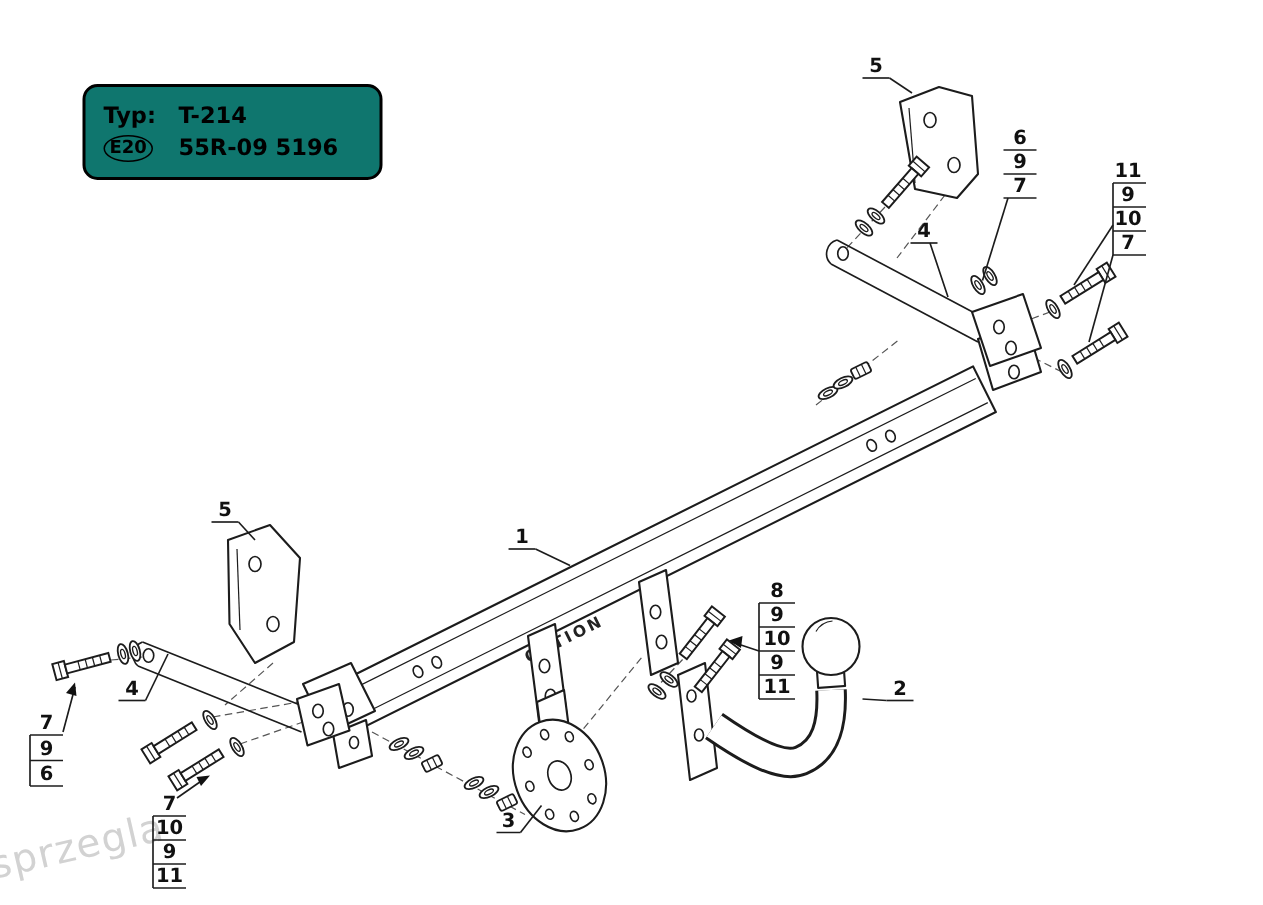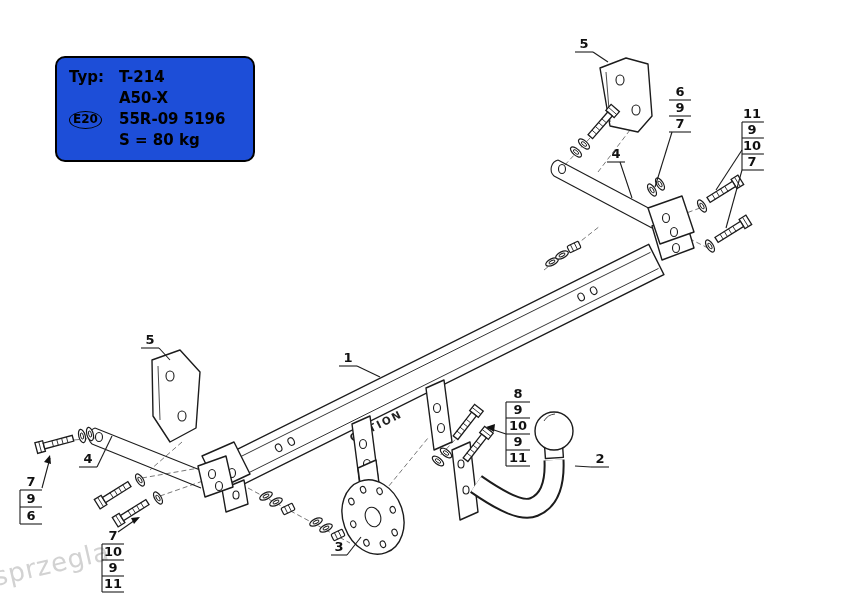--- a/index.html
+++ b/index.html
@@ -5,21 +5,21 @@
   html,body { margin:0; padding:0; background:#fff; }
   .page {
     position:relative; width:842px; height:603px; background:#fff;
     overflow:hidden; font-family:"DejaVu Sans", sans-serif; color:#000;
   }
   .page > svg { position:absolute; left:0; top:0; }
 
   
   .specbox {
     position:absolute; left:55px; top:56px; width:176px;
-    border:2.5px solid #000; border-radius:10px; background:#1d4ed8;
+    border:2.5px solid #000; border-radius:10px; background:#0f766e;
     padding:8px 8px 10px 12px; font-weight:bold; font-size:15px; z-index:3;
   }
   .srow { display:flex; align-items:center; min-height:21px; white-space:nowrap; }
   .slbl { width:50px; flex:none; }
   .e20 {
     display:inline-block; border:1.7px solid #000; border-radius:50%;
     padding:0 3px 1px 3px; font-size:12px; line-height:15px;
   }
 
   
@@ -39,30 +39,22 @@
 <body>
 
 <div class="page">
 
   <div class="specbox">
     <div class="srow">
       <span class="slbl">Typ:</span>
       <span class="sval">T-214</span>
     </div>
     <div class="srow">
-      <span class="slbl"></span>
-      <span class="sval">A50-X</span>
-    </div>
-    <div class="srow">
       <span class="slbl"><span class="e20">E20</span></span>
       <span class="sval">55R-09 5196</span>
-    </div>
-    <div class="srow">
-      <span class="slbl"></span>
-      <span class="sval">S = 80 kg</span>
     </div>
   </div>
 
   <svg width="842" height="603" viewBox="0 0 842 603">
     <defs>
       <g id="def-bolt">
         <rect x="-8" y="-5.5" width="8" height="11" fill="#fff" stroke="#1c1c1c" stroke-width="1.3"></rect>
         <line x1="-4" y1="-5.5" x2="-4" y2="5.5" stroke="#1c1c1c" stroke-width="0.8"></line>
         <rect x="0" y="-3" width="30" height="6" fill="#fff" stroke="#1c1c1c" stroke-width="1.3"></rect>
         <line x1="9" y1="-3" x2="9" y2="3" stroke="#1c1c1c" stroke-width="0.8"></line>

